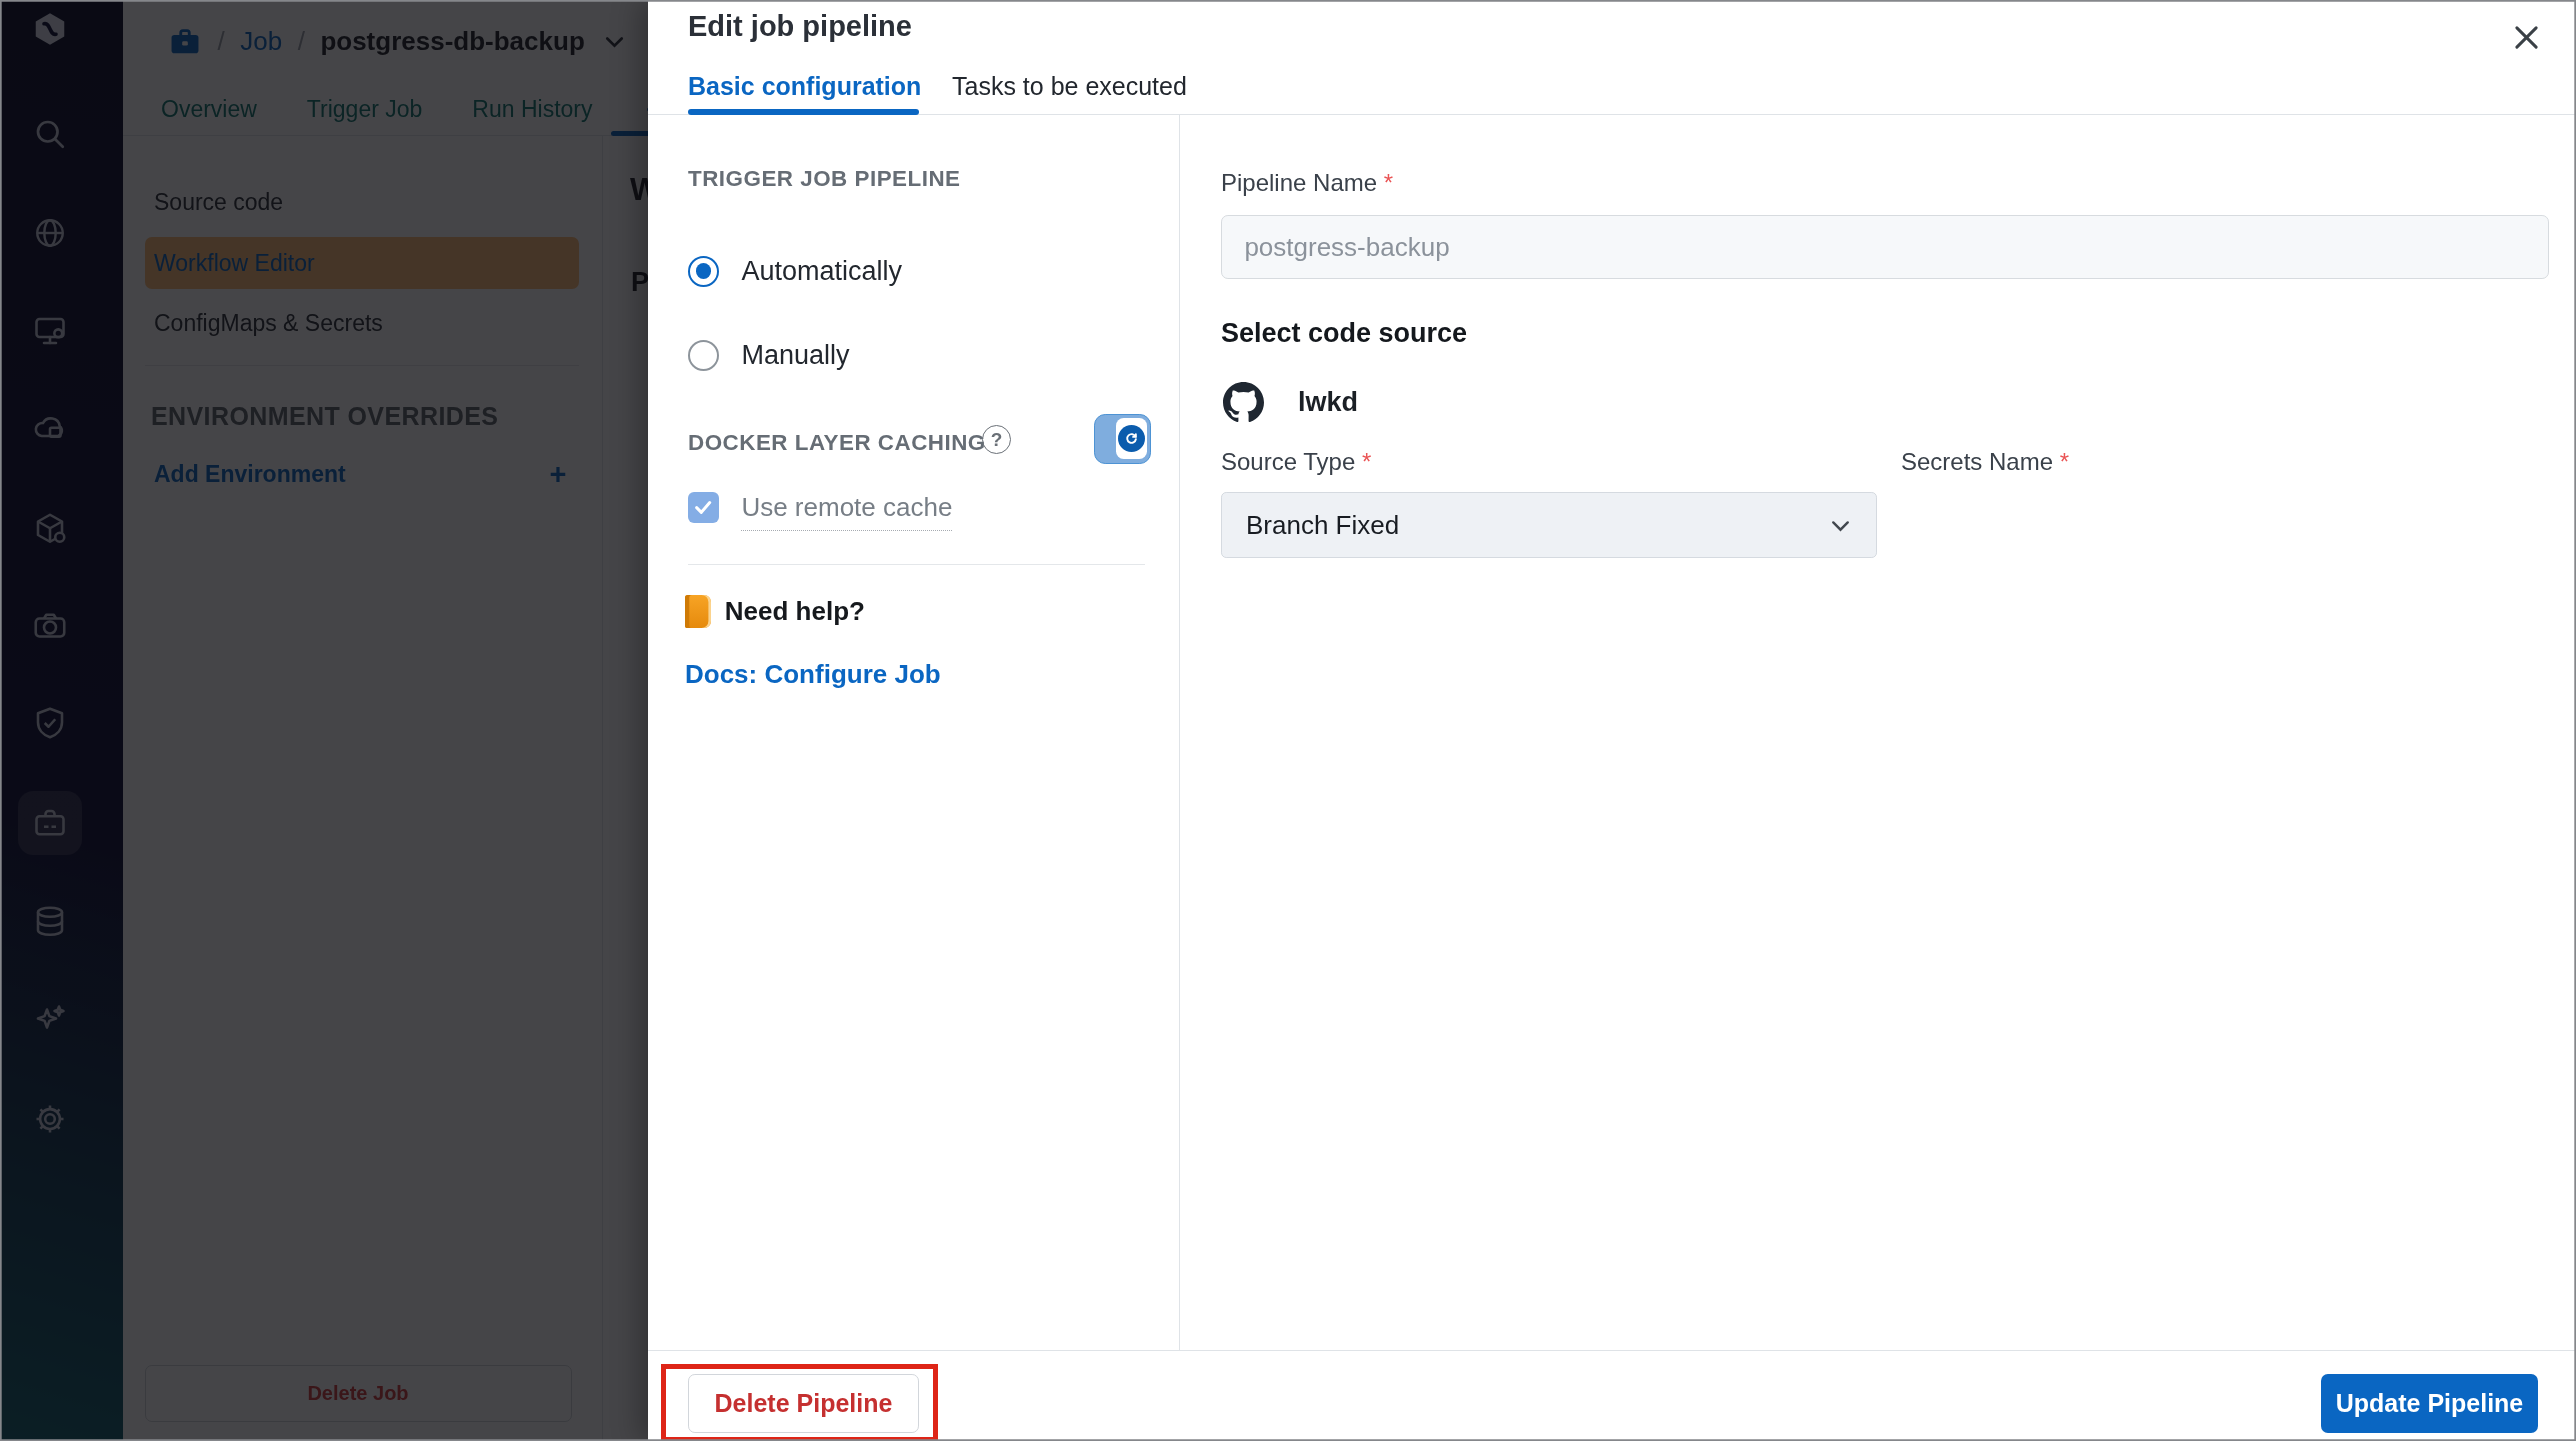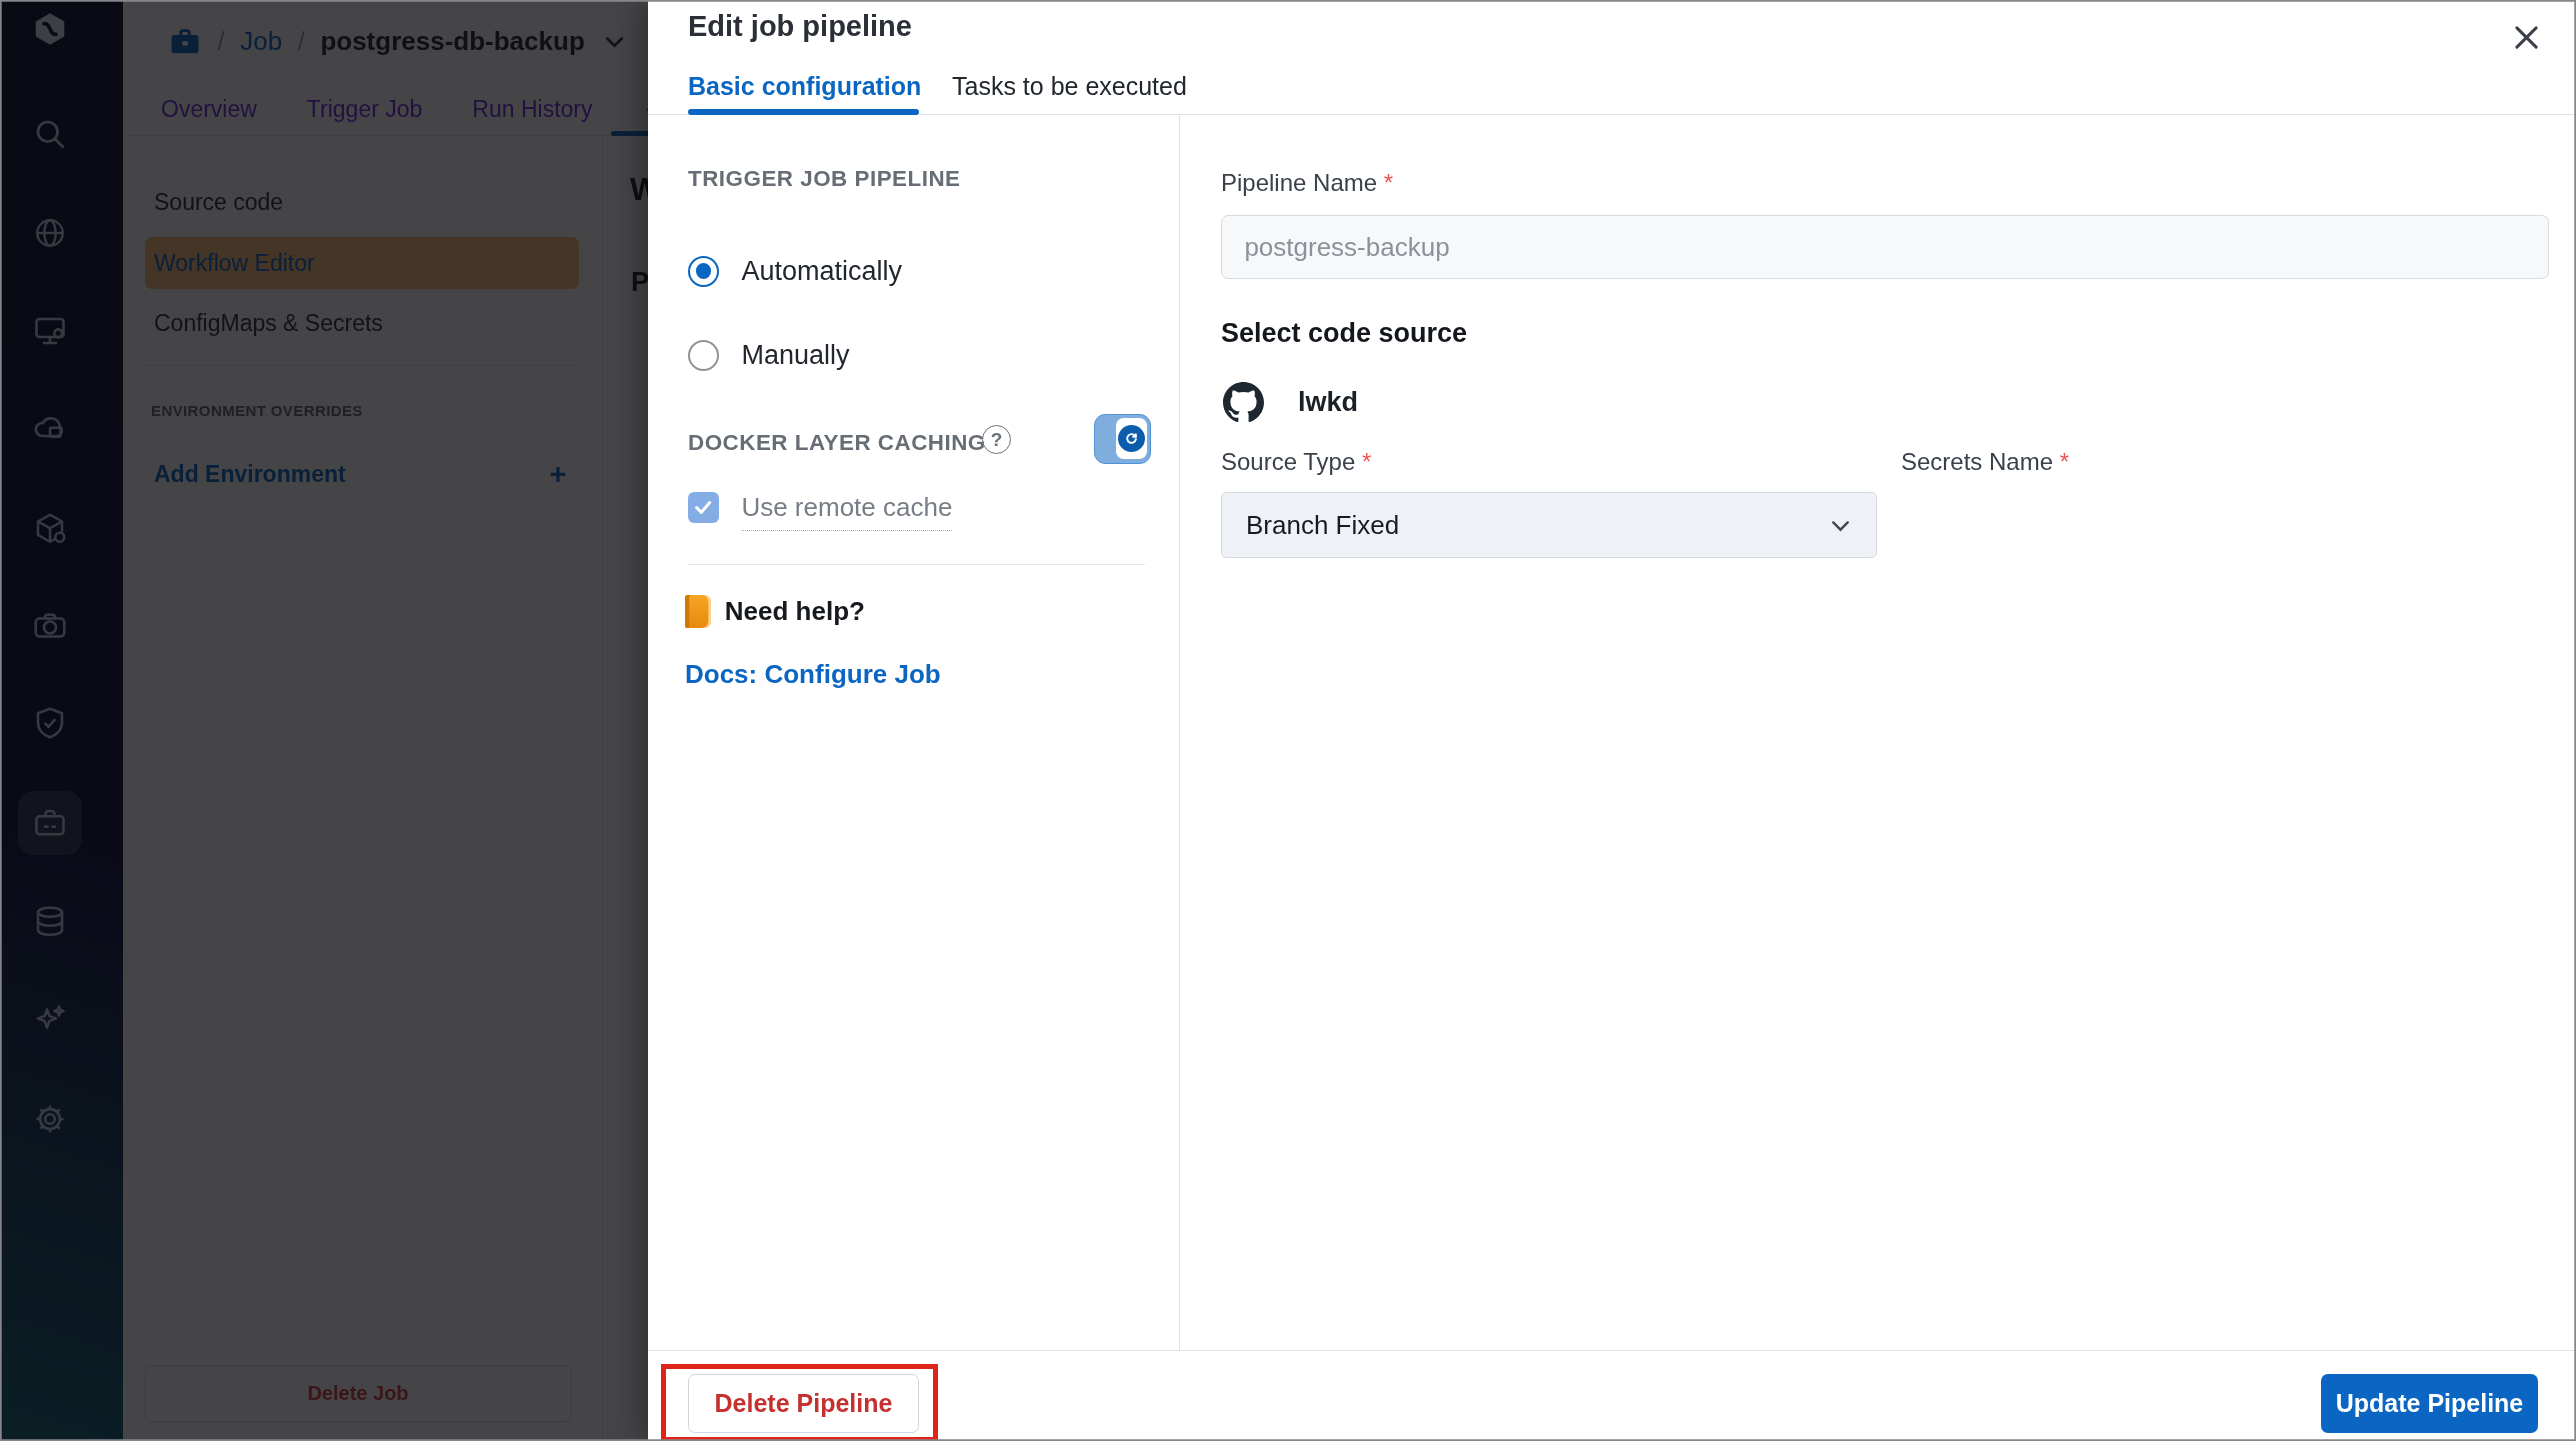--- a/index.html
+++ b/index.html
@@ -18,30 +18,30 @@
     background:linear-gradient(197deg,#0a0a28 0%,#0c0c34 58%,#0f5f6d 100%); }
   .side-icon { left:32px; width:36px; height:36px; color:#c9cede; }
   .side-active-bg { left:18px; top:791px; width:64px; height:64px; border-radius:15.5px; background:rgba(255,255,255,0.14); }
 
   #topbar { left:123px; top:0; width:2453px; height:136px; background:#fff; border-bottom:0.9px solid #e1e4e8; }
   #breadcrumb { left:45px; top:0; height:83px; display:flex; align-items:center; gap:15.5px; }
   .bc-sep { color:#99a0a8; font-size:26px; }
   .bc-job { color:#0a66c2; font-size:26px; }
   .bc-name { color:#1d2127; font-size:26px; font-weight:bold; }
   #top-tabs { left:38px; top:83px; height:53px; display:flex; align-items:center; gap:50px; }
-  .top-tab { font-size:23px; color:#6d28d9; }
+  .top-tab { font-size:23px; color:#0f766e; }
   #gear-tab { position:relative; height:53px; display:flex; align-items:center; }
   #gear-underline { left:488px; top:131px; width:40px; height:5.2px; border-radius:2.6px; background:#0a66c2; }
 
   #leftpanel { left:123px; top:136px; width:480px; height:1305px; background:#fff; border-right:0.9px solid #e1e4e8; }
   .nav-item { left:31px; font-size:23px; color:#2a2f36; }
   .nav-active { left:21.5px; top:101px; width:434px; height:52px; border-radius:6.9px; background:#fdba74; display:flex; align-items:center; padding-left:9.5px; }
   .nav-active span { color:#0a66c2; font-size:23px; }
   .nav-divider { left:21.5px; top:229px; width:434px; height:0.9px; background:#e4e7ea; }
-  .nav-section { left:28px; top:266px; font-size:15px; font-weight:bold; color:#5d646b; letter-spacing:0.4px; }
+  .nav-section { left:28px; top:266px; font-size:25px; font-weight:bold; color:#5d646b; letter-spacing:0.4px; }
   .add-env-row { left:21.5px; top:314px; width:434px; height:48px; display:flex; align-items:center; justify-content:space-between; padding:0 12px 0 9.5px; }
   .add-env-row .lbl { color:#0a66c2; font-size:23px; font-weight:bold; }
   .add-env-row .plus { color:#0a66c2; font-size:29px; font-weight:bold; }
   #delete-job-btn { left:21.5px; top:1229px; width:427px; height:57px; border:0.9px solid #cfd4d9; border-radius:6.9px; background:#fff;
     color:#d23b3b; font-size:20px; font-weight:bold; display:flex; align-items:center; justify-content:center; }
 
   #bg-content { left:603px; top:136px; width:46px; height:1305px; background:#fff; overflow:hidden; }
   .frag-w { left:27px; top:36px; font-size:31px; font-weight:bold; color:#1d2127; white-space:nowrap; }
   .frag-p { left:28px; top:131px; font-size:27px; font-weight:bold; color:#1d2127; white-space:nowrap; }
 

